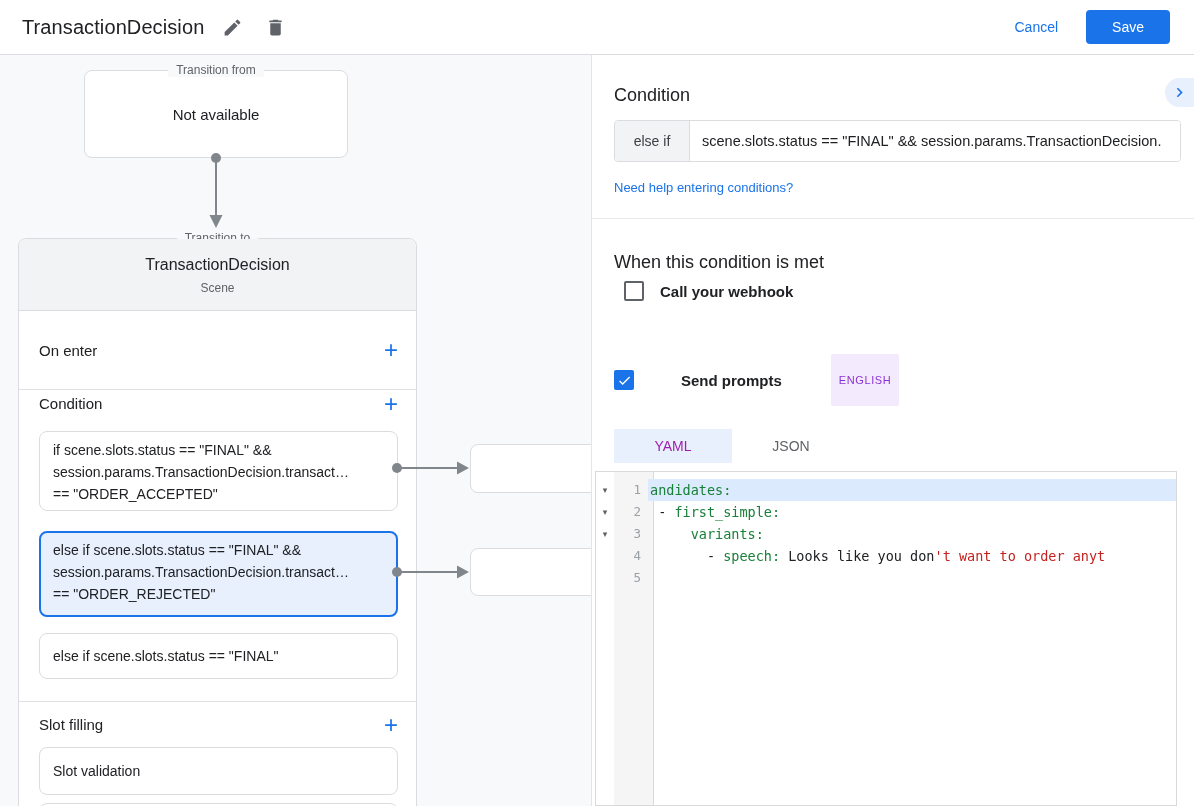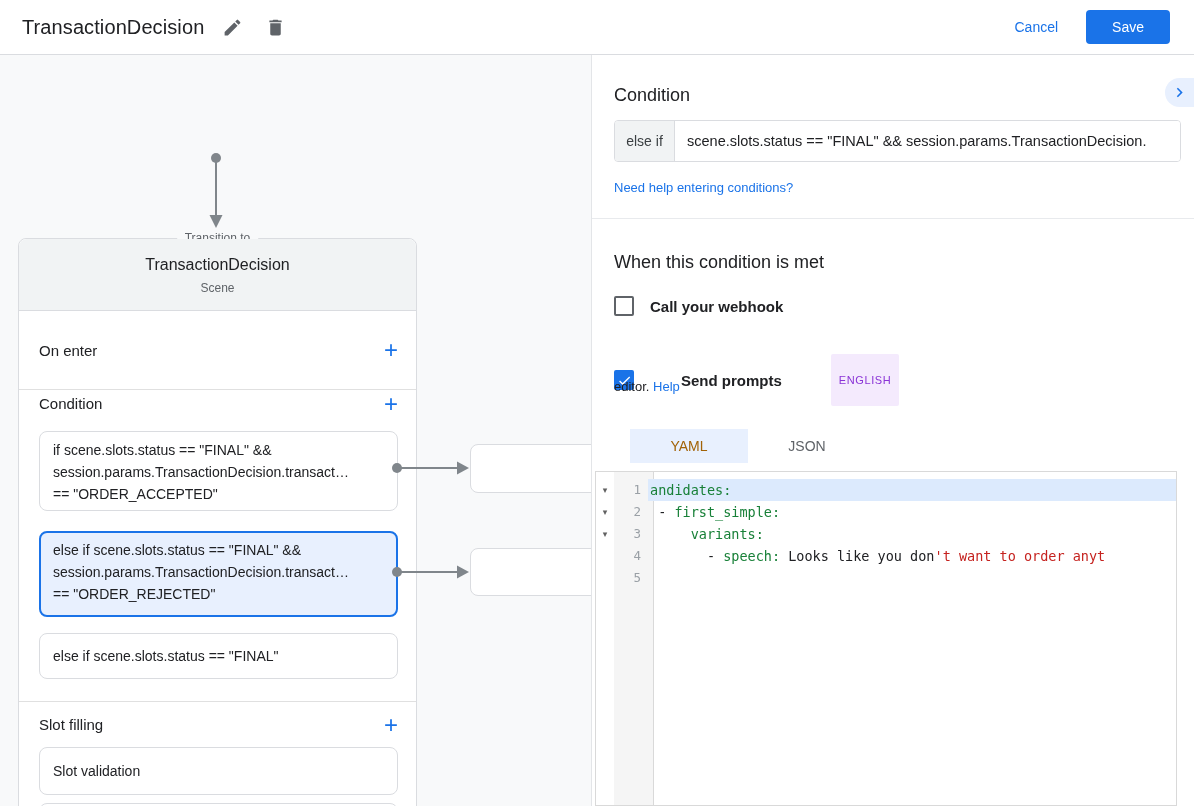--- a/index.html
+++ b/index.html
@@ -67,49 +67,49 @@
   .panel { position:absolute; left:591px; top:0; width:603px; height:751px; background:#fff;
            border-left:1px solid #e3e5e8; }
   .panel-title { position:absolute; top:30px; left:22px; font-size:18px; font-weight:400; color:#202124; }
   .collapse-btn { position:absolute; top:23px; right:0; width:29px; height:29px;
                   background:#e8f0fe; border:none; border-radius:16px 0 0 16px; cursor:pointer;
                   display:flex; align-items:center; justify-content:center; }
   .collapse-btn svg { width:19px; height:19px; fill:#1a73e8; }
 
   .cond-input { position:absolute; top:65px; left:22px; width:567px; height:42px;
                 border:1px solid #dadce0; border-radius:4px; display:flex; overflow:hidden; background:#fff; }
-  .cond-prefix { width:60px; background:#f1f3f4; border-right:1px solid #dadce0;
+  .cond-prefix { width:75px; background:#f1f3f4; border-right:1px solid #dadce0;
                  display:flex; align-items:center; justify-content:center; font-size:14px; color:#3c4043; }
   .cond-value { flex:1; border:none; outline:none; padding:0 12px; font-size:14.5px;
                 color:#202124; font-family:inherit; background:#fff; }
 
   .help-link { position:absolute; top:125px; left:22px; font-size:13px; color:#1a73e8;
                text-decoration:none; }
   .panel-divider { position:absolute; top:163px; left:0; right:0; height:1px; background:#e8eaed; }
   .panel-h2 { position:absolute; top:197px; left:22px; font-size:18px; font-weight:400; color:#202124; }
 
   .cb-row { position:absolute; left:22px; display:flex; align-items:center; gap:16px; }
-  .cb-row1 { top:241px; }
+  .cb-row1 { top:226px;margin-left:10px; }
   .cb-row2 { top:299px;gap:47px; }
   .checkbox { width:20px; height:20px; border:2px solid #5f6368; border-radius:2px;
               background:#fff; cursor:pointer; flex:none; display:flex; align-items:center; justify-content:center; }
   .checkbox.checked { background:#1a73e8; border-color:#1a73e8; }
   .checkbox svg { width:15px; height:15px; fill:#fff; }
   .cb-label { font-size:15px; font-weight:700; color:#202124; }
   .badge { background:#f4eafd; color:#8a33d6; font-size:11px; font-weight:500;
            letter-spacing:.6px; padding:20px 8px; border-radius:2px; margin-left:2px; }
 
   .desc { position:absolute; top:322px; left:22px; font-size:13px; line-height:19px;
           color:#202124; white-space:nowrap; }
   .desc a { color:#1a73e8; text-decoration:none; }
 
   .tabs { position:absolute; top:374px; left:22px; display:flex; }
   .tab { width:118px; height:34px; display:flex; align-items:center; justify-content:center;
          font-size:14px; font-weight:500; color:#5f6368; cursor:pointer; }
-  .tab.active { background:#e8f0fe; color:#a16207;margin-left:16px; }
+  .tab.active { background:#e8f0fe; color:#a21caf; }
 
   .editor { position:absolute; top:416px; left:3px; width:582px; bottom:0;
             border:1px solid #d9d9d9; background:#fff; overflow:hidden; }
   .gutter-bg { position:absolute; left:0; top:0; bottom:0; width:58px; }
   .gutter-bg .numcol { position:absolute; left:18px; top:0; bottom:0; width:40px;
                        background:#f5f5f5; border-right:1px solid #d9d9d9; }
   .code-lines { position:relative; padding-top:7px;
                 font-family:"DejaVu Sans Mono","Liberation Mono", monospace; font-size:13.5px; }
   .cline { display:flex; height:22px; line-height:22px; white-space:pre; }
   .cline .fold { width:18px; text-align:center; font-size:9px; color:#616161; cursor:pointer;
@@ -141,20 +141,24 @@
     </span>
   </button>
   <div class="topbar-actions">
     <button class="btn-cancel">Cancel</button>
     <button class="btn-save">Save</button>
   </div>
 </header>
 
 <div class="main">
 
+  <div class="fieldset from-box">
+    <span class="legend">Transition from</span>
+    <div class="content">Not available</div>
+  </div>
 
   <div class="fieldset scene-card">
     <span class="legend">Transition to</span>
 
     <div class="scene-header">
       <div class="scene-name">TransactionDecision</div>
       <div class="scene-type">Scene</div>
     </div>
 
     <div class="sec-row row-onenter">
@@ -250,22 +254,20 @@
           <svg viewBox="0 0 24 24">
               <path d="M9 16.17 4.83 12l-1.42 1.41L9 19 21 7l-1.41-1.41z"></path>
             </svg>
         </span>
       </span>
       <span class="cb-label">Send prompts</span>
       <span class="badge">ENGLISH</span>
     </div>
 
     <div class="desc">
-      <div><span>editor.</span>
-        <a href="#">Help</a></div>
     </div>
 
     <div class="tabs">
       <div class="tab active">YAML</div>
       <div class="tab">JSON</div>
     </div>
 
     <div class="editor">
       <div class="gutter-bg">
           <div class="numcol"></div>

